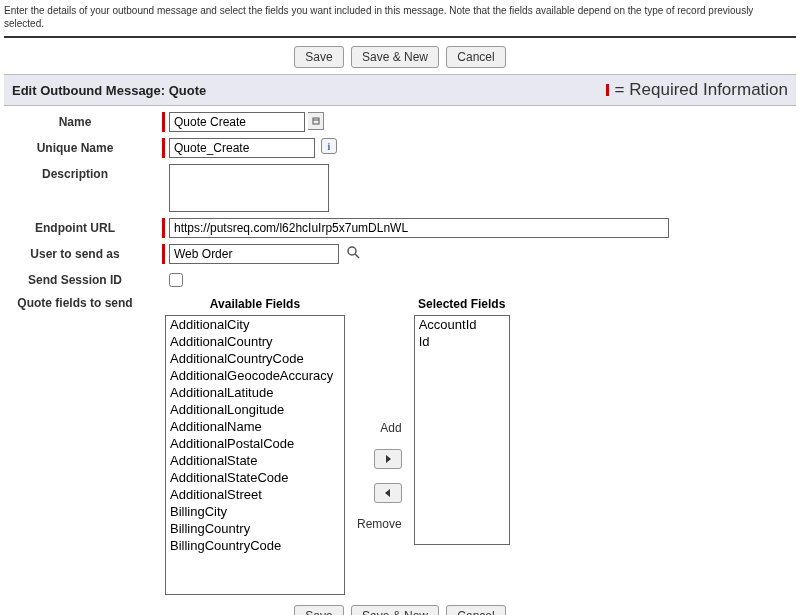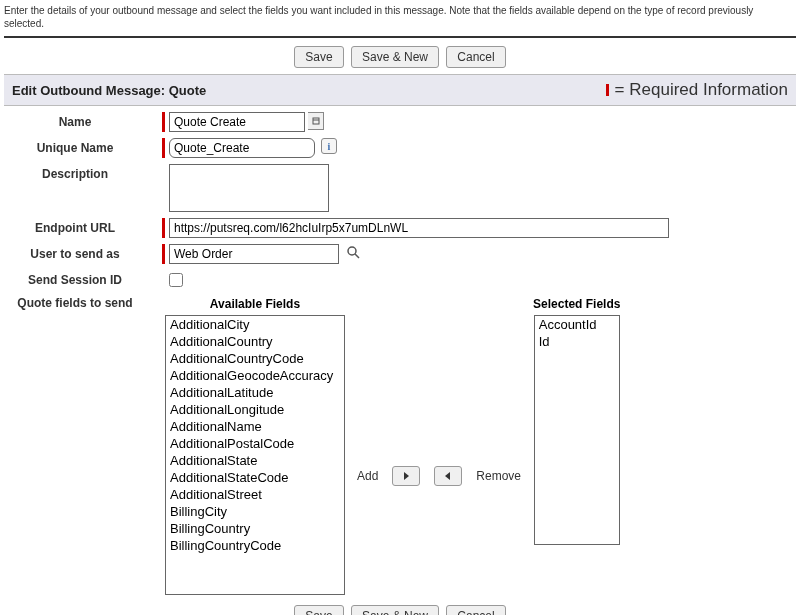--- a/index.html
+++ b/index.html
@@ -105,21 +105,20 @@
       padding: 2px 4px;
       font-size: 12px;
       font-family: Arial, sans-serif;
       height: 20px;
     }
     .text-input-name {
       width: 136px;
     }
     .text-input-unique {
       width: 146px;
-      border-radius: 6px;
     }
     .text-input-endpoint {
       width: 500px;
     }
     .text-input-user {
       width: 170px;
     }
     textarea {
       border: 1px solid #666;
       width: 160px;
@@ -186,35 +185,36 @@
     }
     .field-list {
       border: 1px solid #666;
       width: 180px;
       height: 280px;
       overflow-y: scroll;
       background: #fff;
     }
     .field-list-sel {
       border: 1px solid #666;
-      width: 86px;
+      width: 96px;
       height: 230px;
       overflow-y: scroll;
       background: #fff;
     }
     .field-item {
       padding: 1px 4px;
       font-size: 13px;
       cursor: pointer;
       white-space: nowrap;
       color: #000;
     }
     .transfer-buttons {
       display: flex;
-      align-items: center;
+      flex-direction: column;
+      align-items: flex-end;
       justify-content: center;
       gap: 14px;
       padding-top: 60px;
     }
     .transfer-label {
       font-size: 12px;
       color: #333;
     }
     .arrow-btn {
       width: 28px;

